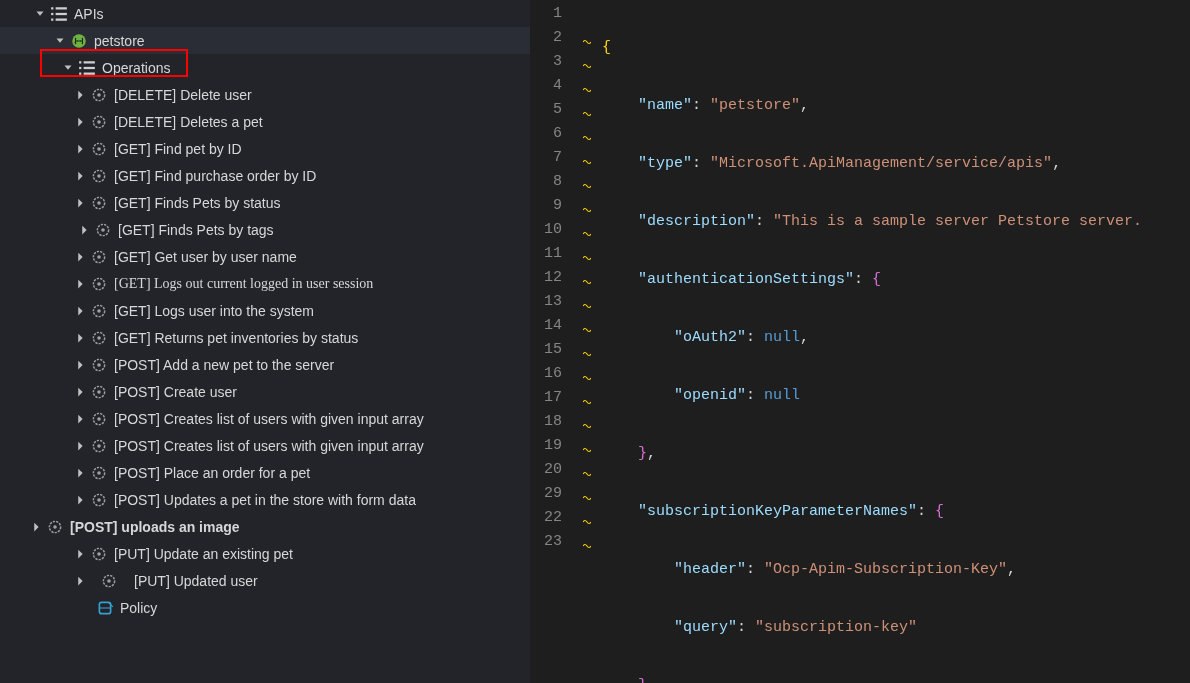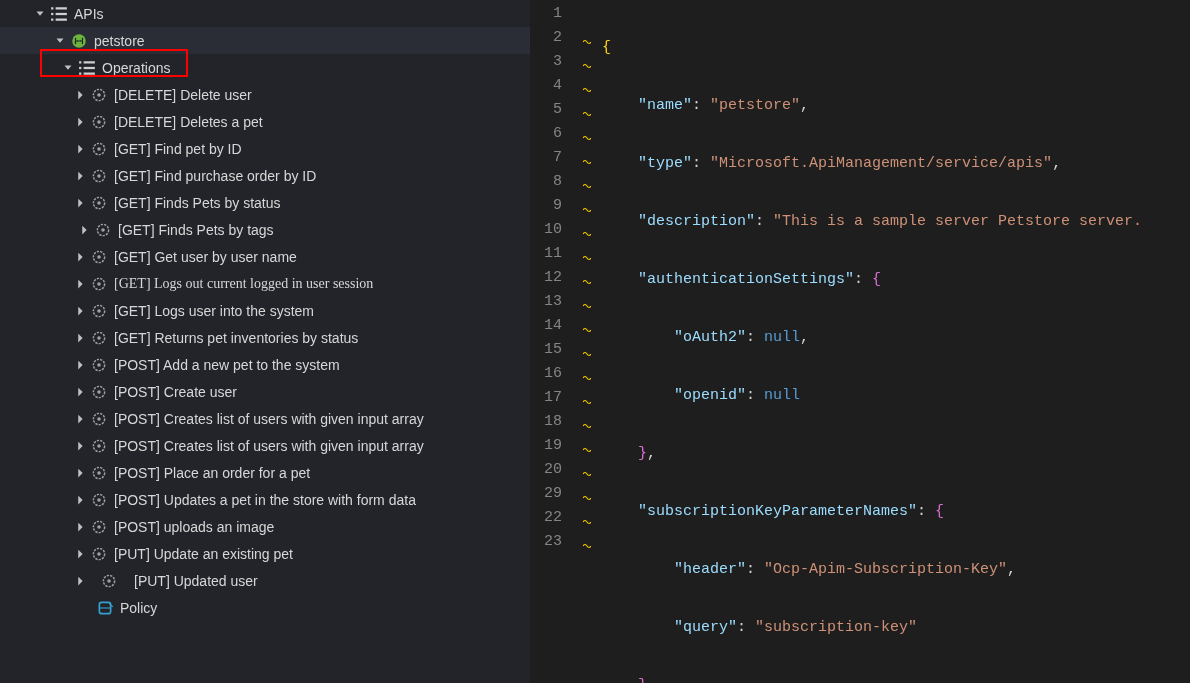--- a/index.html
+++ b/index.html
@@ -304,21 +304,21 @@
           <svg viewBox="0 0 16 16">
             <path fill="currentColor" d="M6 3l5 5-5 5z"></path>
           </svg>
         </span>
         <span class="ticon">
           <svg viewBox="0 0 16 16">
             <circle cx="8" cy="8" r="5" fill="none" stroke="#a0a0a0" stroke-width="1.3" stroke-dasharray="2 1"></circle>
             <circle cx="8" cy="8" r="1.6" fill="#a0a0a0"></circle>
           </svg>
         </span>
-        <span class="label">[POST] Add a new pet to the system</span>
+        <span class="label">[POST] Add a new pet to the server</span>
       </div>
       <div class="tree-row" style="padding-left: 72px;">
         <span class="chev">
           <svg viewBox="0 0 16 16">
             <path fill="currentColor" d="M6 3l5 5-5 5z"></path>
           </svg>
         </span>
         <span class="ticon">
           <svg viewBox="0 0 16 16">
             <circle cx="8" cy="8" r="5" fill="none" stroke="#a0a0a0" stroke-width="1.3" stroke-dasharray="2 1"></circle>
@@ -376,21 +376,21 @@
           </svg>
         </span>
         <span class="ticon">
           <svg viewBox="0 0 16 16">
             <circle cx="8" cy="8" r="5" fill="none" stroke="#a0a0a0" stroke-width="1.3" stroke-dasharray="2 1"></circle>
             <circle cx="8" cy="8" r="1.6" fill="#a0a0a0"></circle>
           </svg>
         </span>
         <span class="label">[POST] Updates a pet in the store with form data</span>
       </div>
-      <div class="tree-row" style="padding-left: 72px;">
+      <div class="tree-row" style="padding-left: 28px; font-weight: bold;">
         <span class="chev">
           <svg viewBox="0 0 16 16">
             <path fill="currentColor" d="M6 3l5 5-5 5z"></path>
           </svg>
         </span>
         <span class="ticon">
           <svg viewBox="0 0 16 16">
             <circle cx="8" cy="8" r="5" fill="none" stroke="#a0a0a0" stroke-width="1.3" stroke-dasharray="2 1"></circle>
             <circle cx="8" cy="8" r="1.6" fill="#a0a0a0"></circle>
           </svg>

